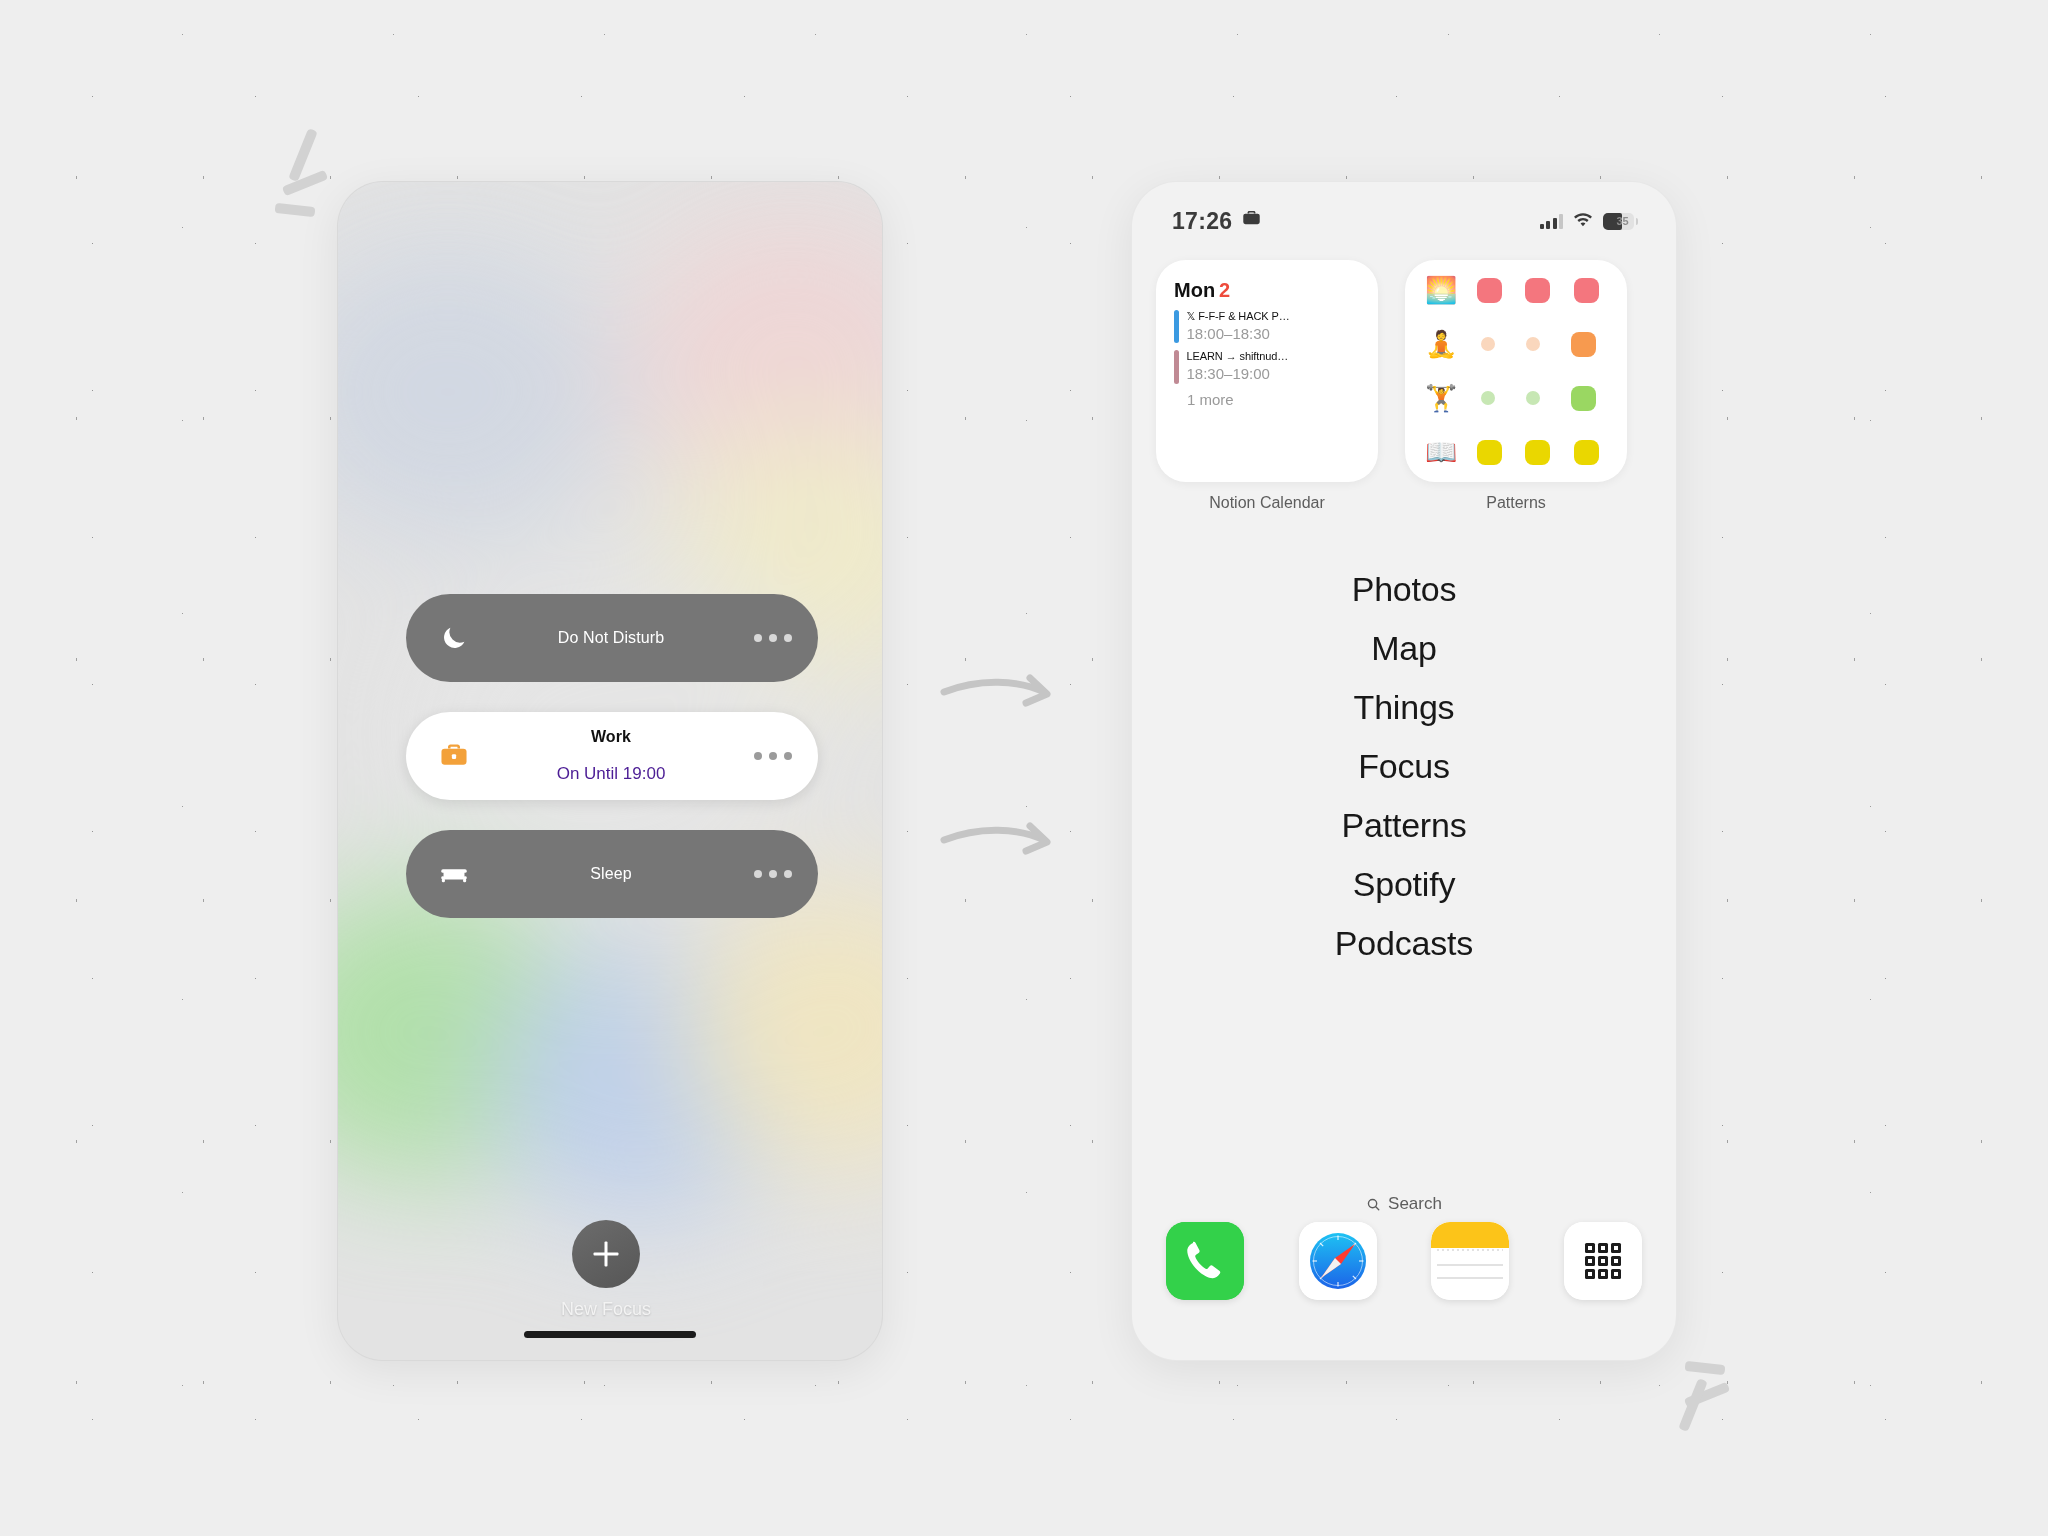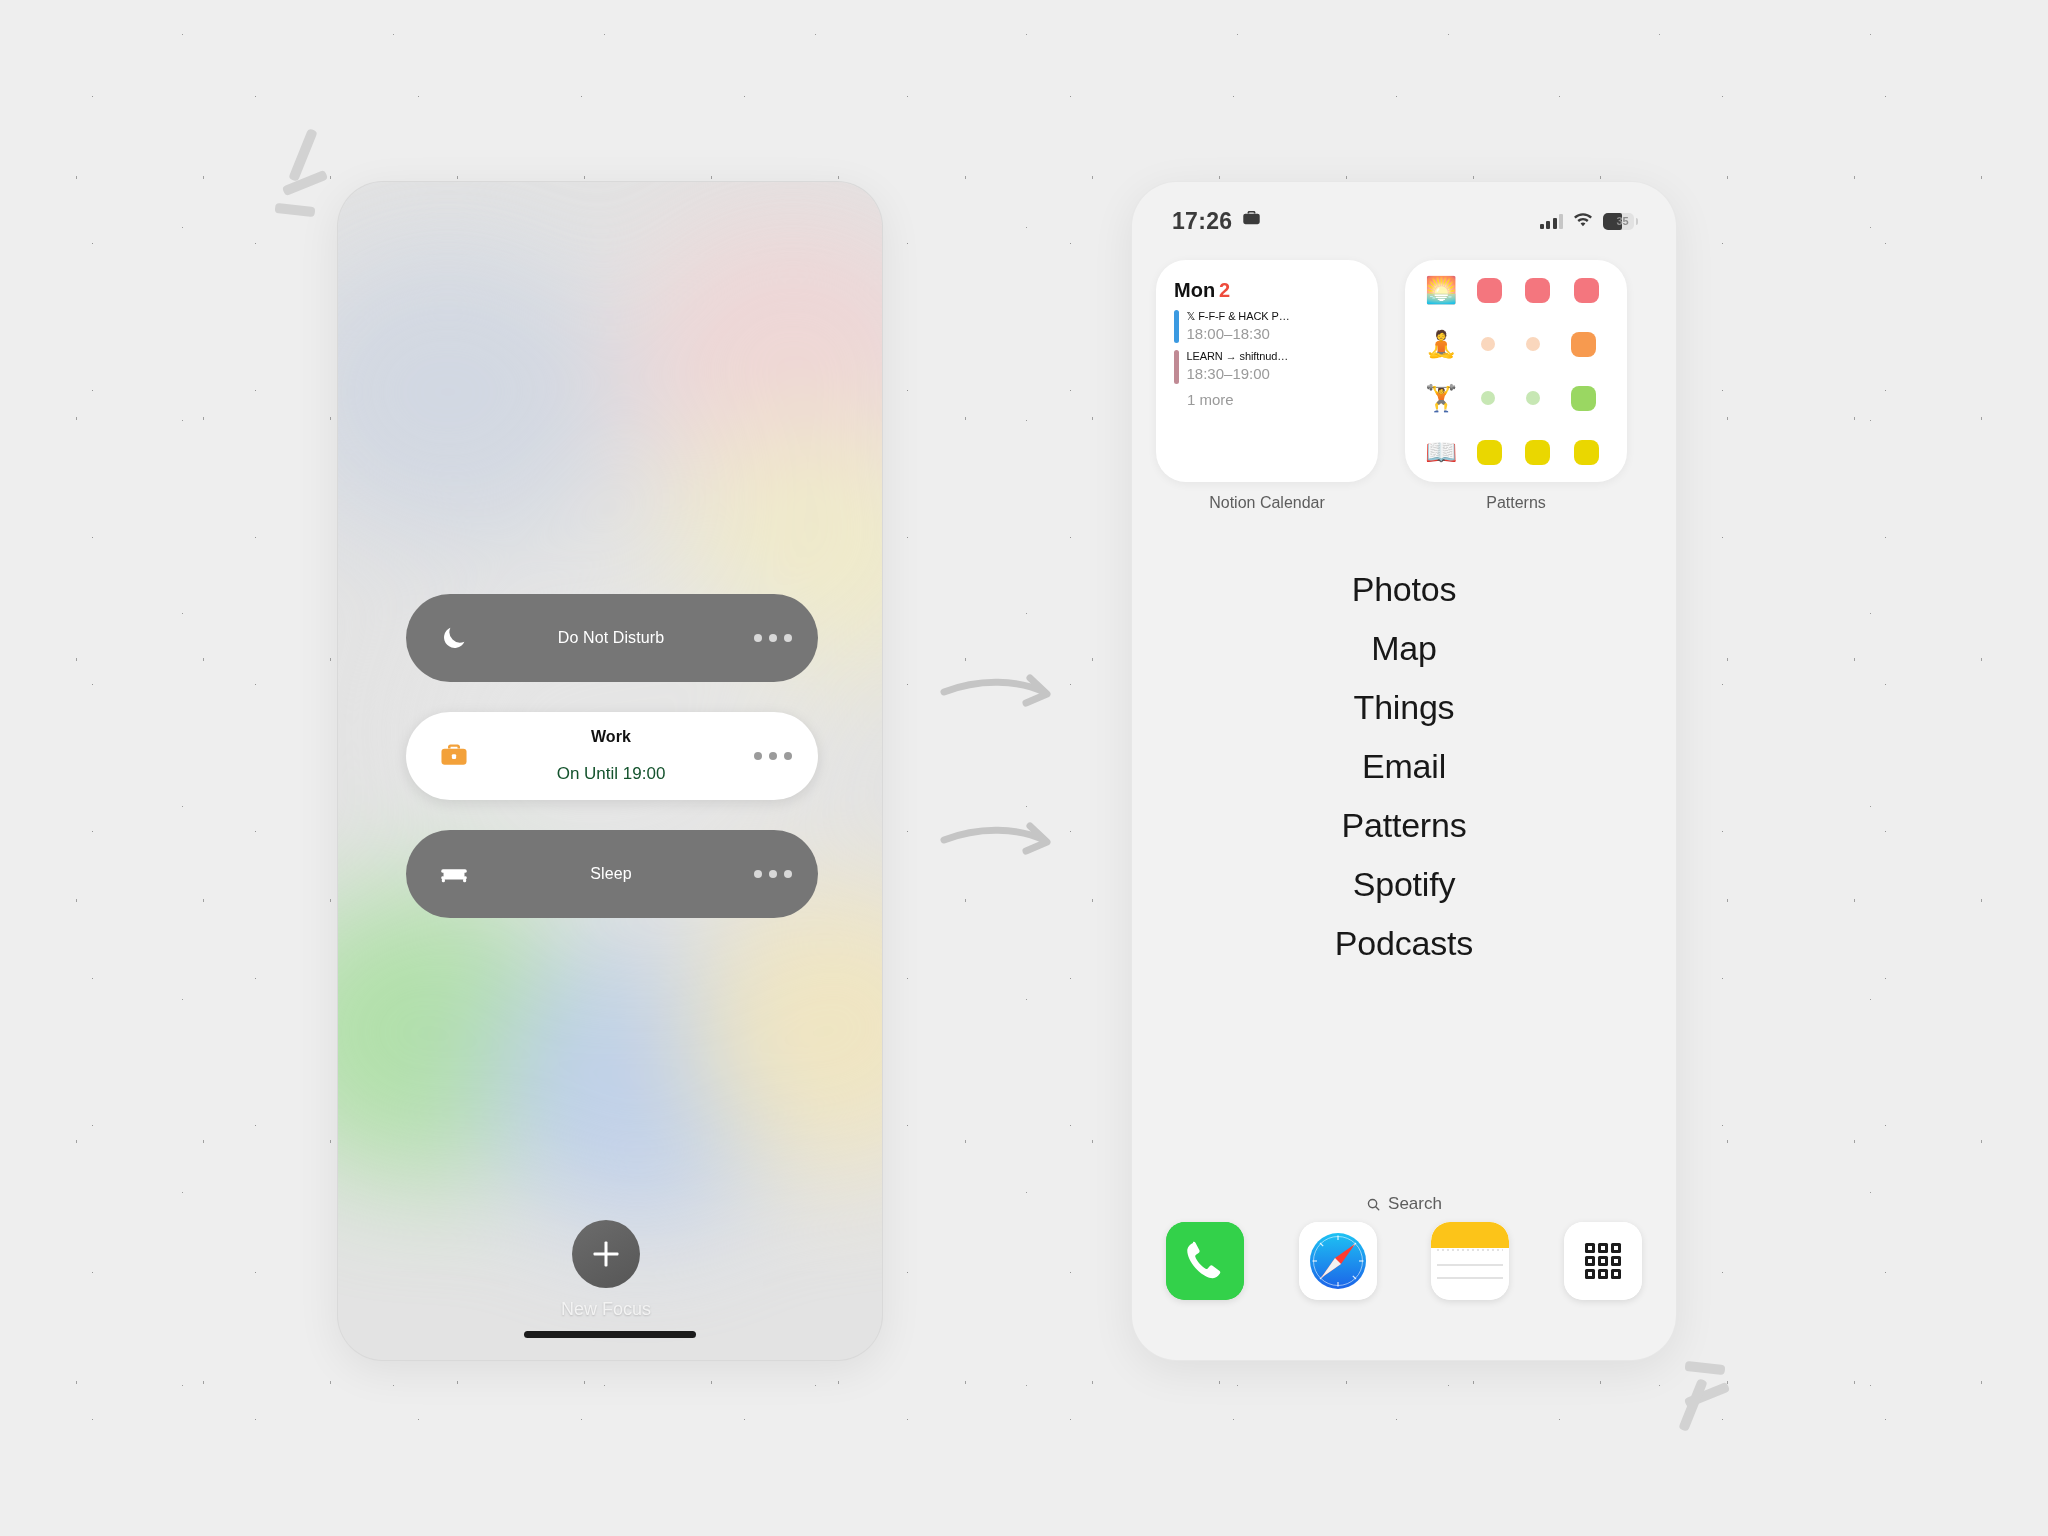--- a/index.html
+++ b/index.html
@@ -45,21 +45,21 @@
     height:88px; border-radius:44px; margin-bottom:30px;
     padding:0 26px 0 24px;
   }
   .pill.off { background:#767676; }
   .pill.on  { background:#ffffff; box-shadow:0 3px 14px rgba(0,0,0,.10); }
   .pill-icon { width:48px; display:flex; align-items:center; justify-content:center; flex:0 0 48px; }
   .pill-mid { flex:1; text-align:center; }
   .pill-title { font-size:16px; letter-spacing:.1px; }
   .pill.off .pill-title { color:#fff; font-weight:400; }
   .pill.on  .pill-title { color:#111; font-weight:700; }
-  .pill-sub { font-size:17px; color:#14532d; margin-top:18px; }
+  .pill-sub { font-size:17px; color:#4c1d95; margin-top:18px; }
   .dots { display:flex; gap:7px; width:48px; justify-content:flex-end; flex:0 0 48px; }
   .dots i { width:8px; height:8px; border-radius:50%; display:block; }
   .pill.off .dots i { background:#d8d8d8; }
   .pill.on  .dots i { background:#9b9b9b; }
 
   
   #new-focus { position:absolute; left:0; right:8px; top:1038px; text-align:center; }
   #new-focus-btn {
     width:68px; height:68px; border-radius:50%;
     background:linear-gradient(150deg,#6c6c6c,#565656);
@@ -331,21 +331,21 @@
           </div>
         </div>
         <div class="widget-label">Patterns</div>
       </div>
     </div>
 
     <div id="app-list">
       <div class="app-name">Photos</div>
       <div class="app-name">Map</div>
       <div class="app-name">Things</div>
-      <div class="app-name">Email</div>
+      <div class="app-name">Focus</div>
       <div class="app-name">Patterns</div>
       <div class="app-name">Spotify</div>
       <div class="app-name">Podcasts</div>
     </div>
 
     <div id="search">
       <span>
         <svg width="15" height="15" viewBox="0 0 24 24">
           <circle cx="10.5" cy="10.5" r="6.6" fill="none" stroke="#5d5d5d" stroke-width="2.2"></circle>
           <line x1="15.6" y1="15.6" x2="20.4" y2="20.4" stroke="#5d5d5d" stroke-width="2.2" stroke-linecap="round"></line>

